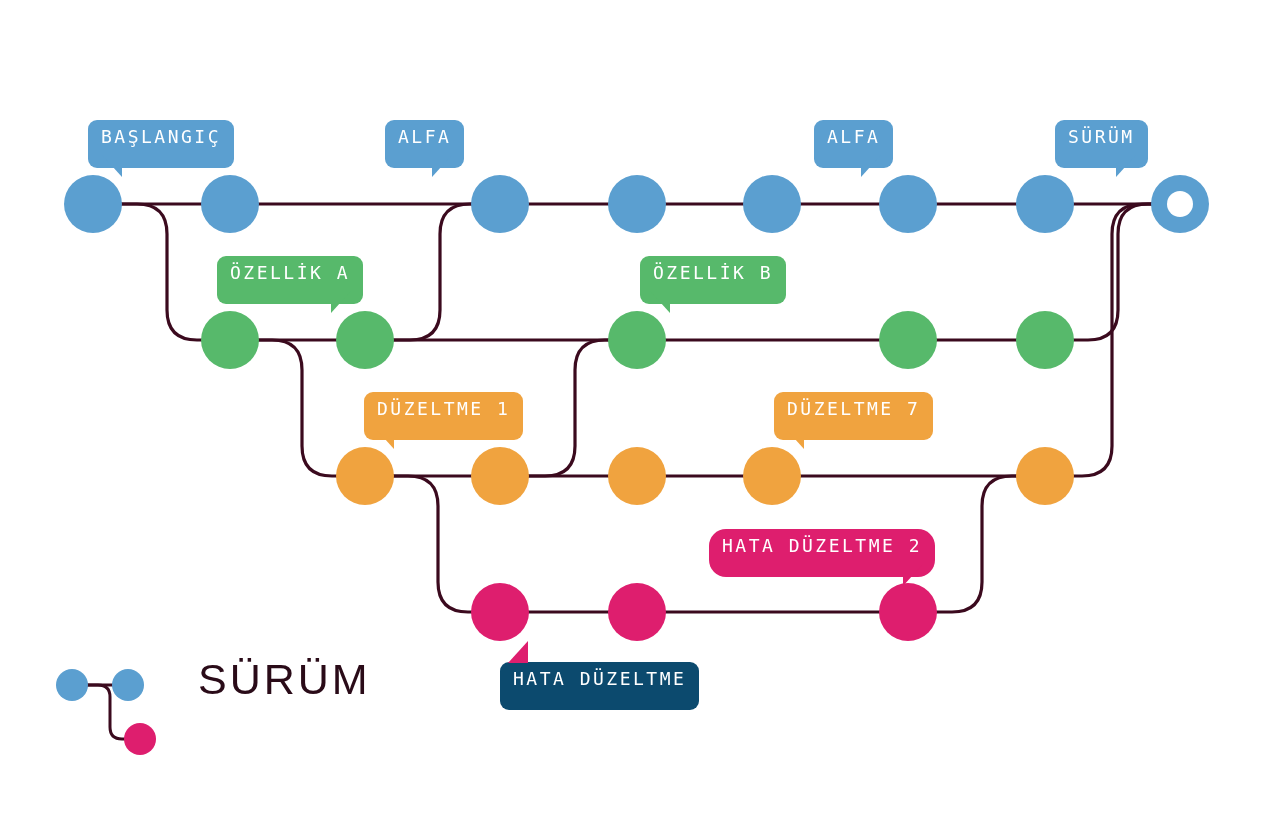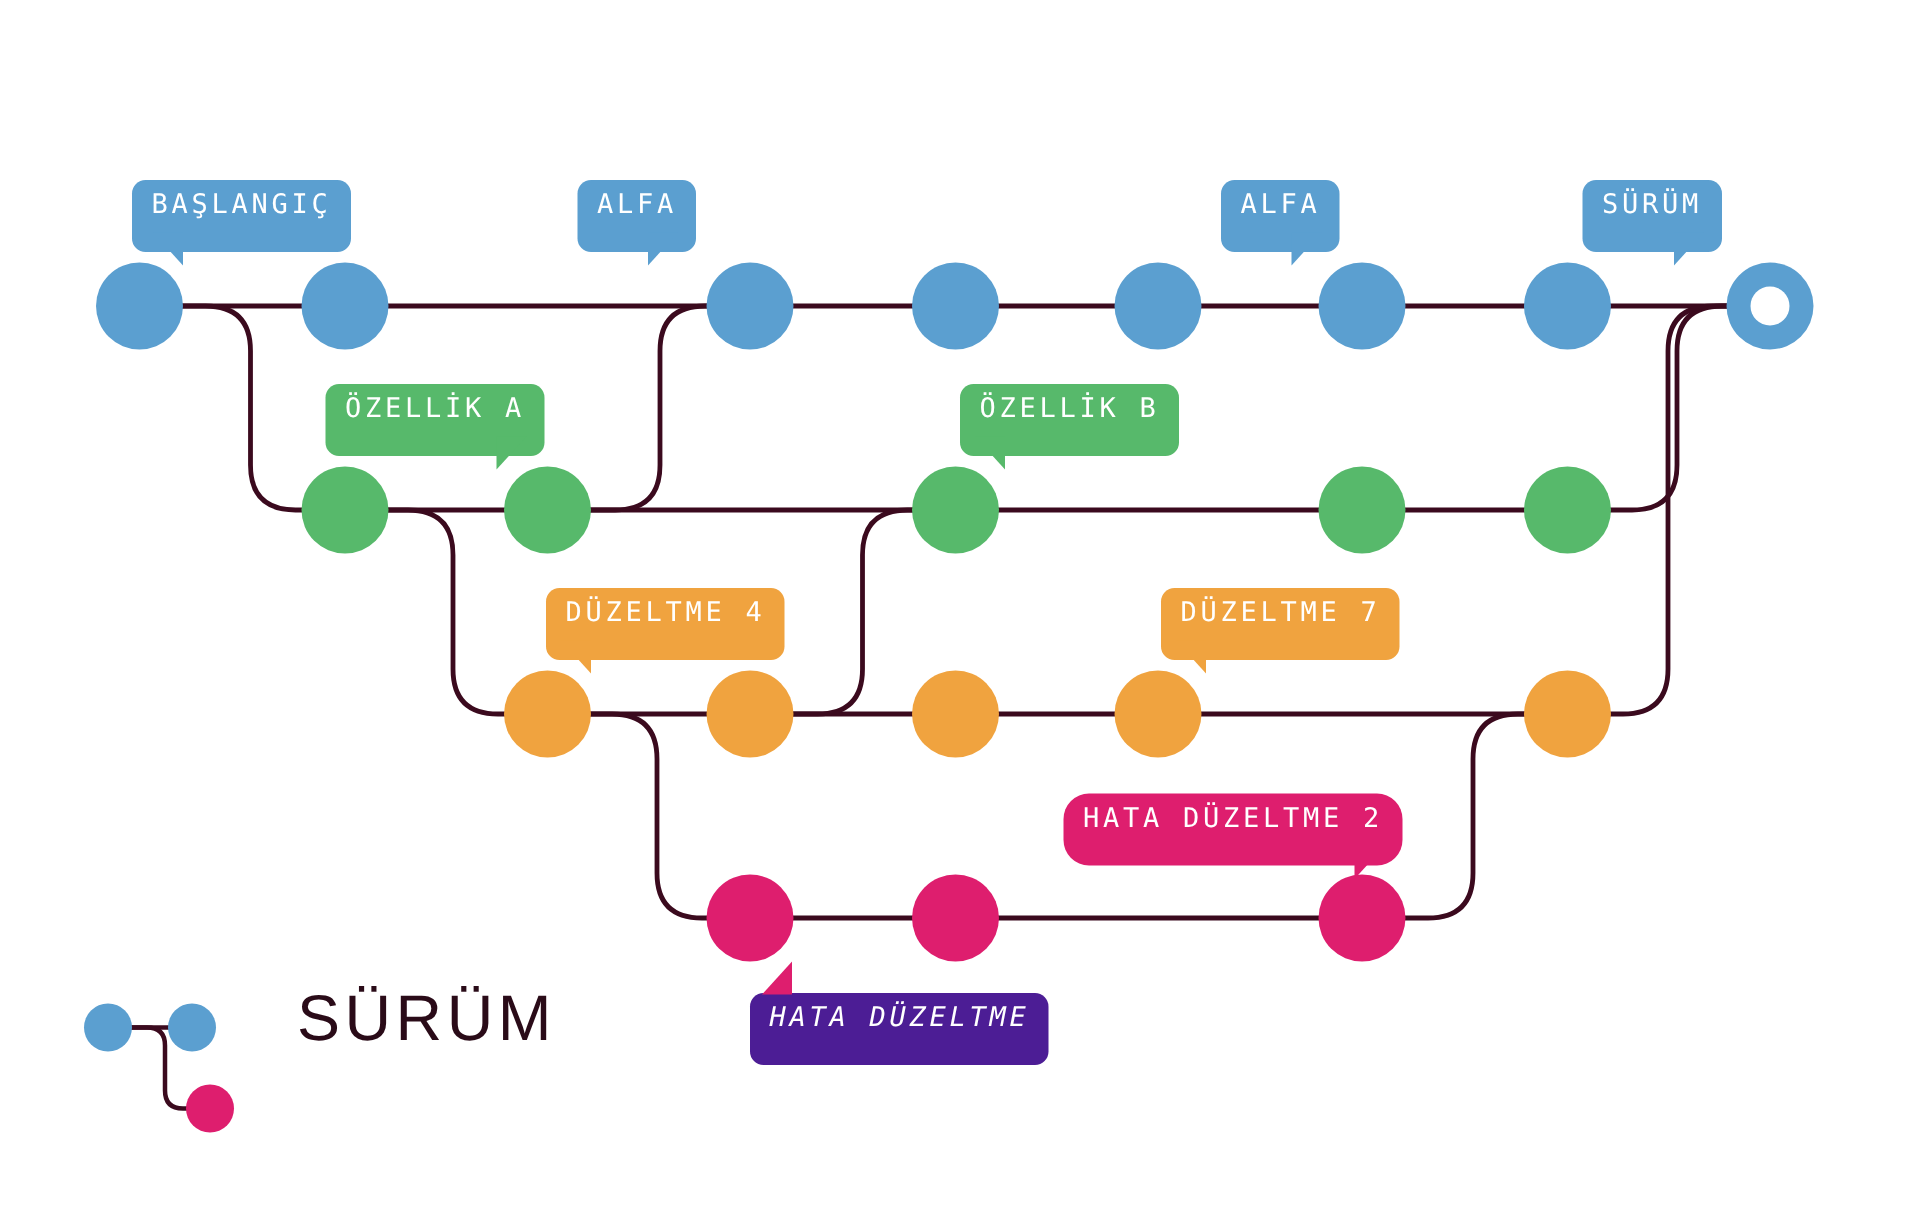--- a/index.html
+++ b/index.html
@@ -140,35 +140,35 @@
     <span>ÖZELLİK B</span>
     <i class="tail dl" style="left:10px;top:35px;border-right-color:#57b96b;"></i>
   </div>
 
   <div class="label" style="left:217px;top:256px;background:#57b96b;">
     <span>ÖZELLİK A</span>
     <i class="tail dr" style="right:12px;top:35px;border-left-color:#57b96b;"></i>
   </div>
 
   <div class="label" style="left:364px;top:392px;background:#f0a33f;">
-    <span>DÜZELTME 4</span>
+    <span>DÜZELTME 1</span>
     <i class="tail dl" style="left:10px;top:35px;border-right-color:#f0a33f;"></i>
   </div>
 
   <div class="label" style="left:774px;top:392px;background:#f0a33f;">
     <span>DÜZELTME 7</span>
     <i class="tail dl" style="left:10px;top:35px;border-right-color:#f0a33f;"></i>
   </div>
 
   <div class="label" style="left:709px;top:529px;background:#de1e6e;border-radius:17px;">
     <span>HATA DÜZELTME 2</span>
     <i class="tail dr" style="right:12px;top:35px;border-left-color:#de1e6e;"></i>
   </div>
 
-  <div class="label" style="left:500px;top:662px;background:#4c1d95;font-style:italic;">
+  <div class="label" style="left:500px;top:662px;background:#0c4a6e;">
     <span>HATA DÜZELTME</span>
     <i class="tail ul" style="left:8px;top:-21px;border-right-color:#de1e6e;"></i>
   </div>
 
   <div id="legend">
     <svg width="150" height="110" viewBox="0 0 150 110">
       <path d="M 22 30 L 48 30 Q 60 30 60 42 L 60 72 Q 60 84 72 84 L 82 84" fill="none" stroke="#3b0a1e" stroke-width="3" stroke-linecap="round"></path>
       <line x1="22" y1="30" x2="78" y2="30" stroke="#3b0a1e" stroke-width="3" stroke-linecap="round"></line>
       <circle cx="22" cy="30" r="16" fill="#5b9fd0"></circle>
       <circle cx="78" cy="30" r="16" fill="#5b9fd0"></circle>

